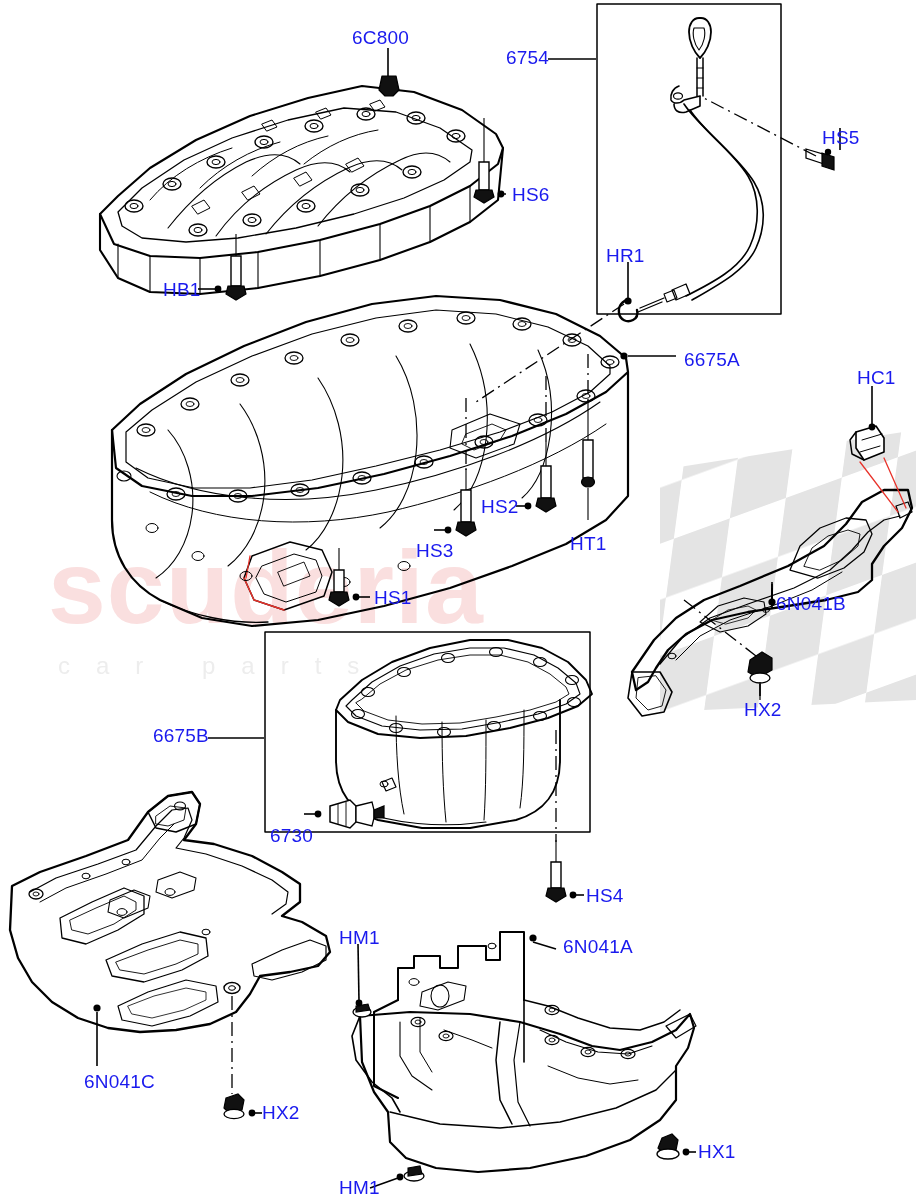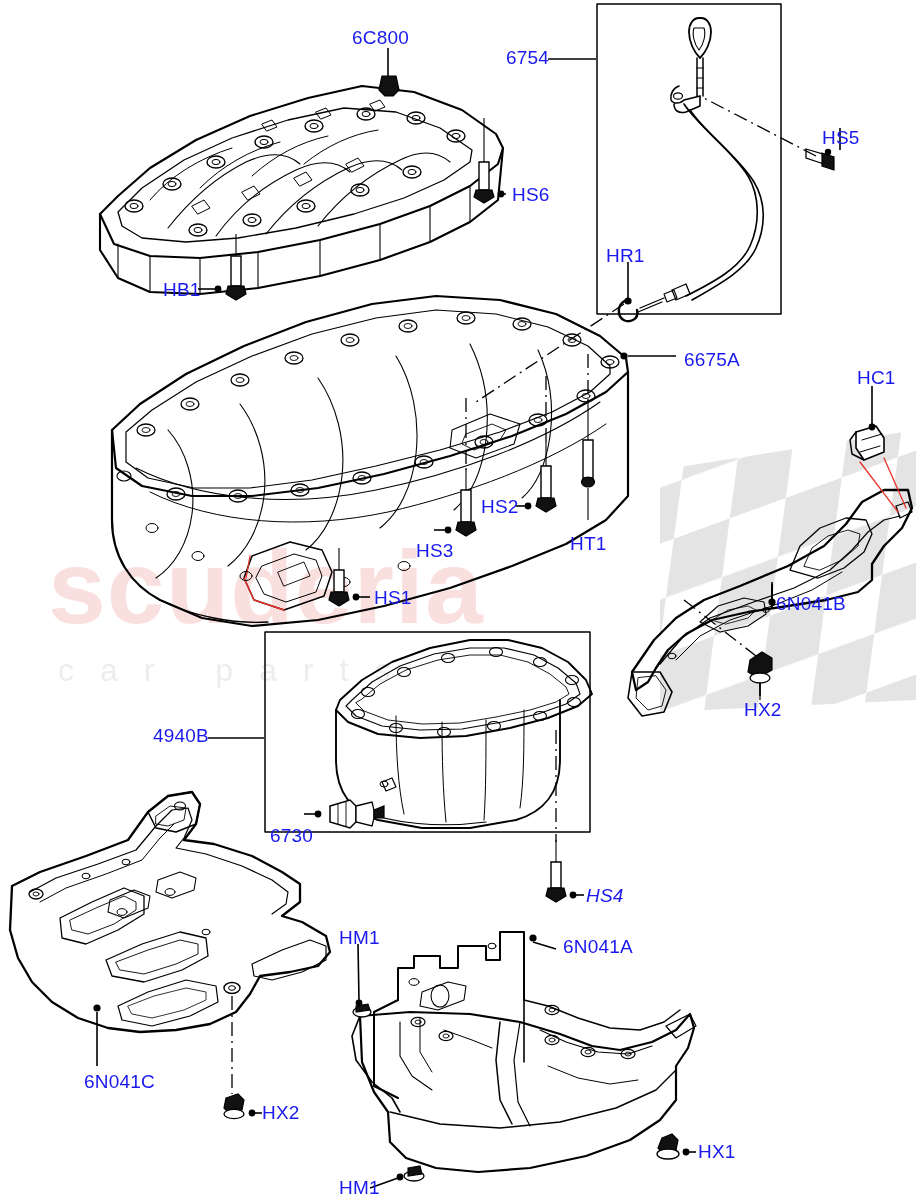--- a/index.html
+++ b/index.html
@@ -27,21 +27,21 @@
     font-weight:bold;
     letter-spacing:1px;
     color:#fadfdf;
     white-space:nowrap;
     user-select:none;
   }
   .wm-carparts{
     position:absolute;
     left:58px;top:652px;
     font-family:"Liberation Sans", sans-serif;
-    font-size:32px;
+    font-size:24px;
     letter-spacing:26px;
     color:#ededed;
     white-space:nowrap;
     user-select:none;
   }
 </style>
 </head>
 <body>
 
 <div id="stage">
@@ -545,23 +545,23 @@
   <div class="lbl" style="left:163px;top:280px;">HB1</div>
   <div class="lbl" style="left:606px;top:246px;">HR1</div>
   <div class="lbl" style="left:684px;top:350px;text-align:center;">6675A</div>
   <div class="lbl" style="left:857px;top:368px;">HC1</div>
   <div class="lbl" style="left:396px;top:541px;margin-left:20px;">HS3</div>
   <div class="lbl" style="left:481px;top:497px;text-align:right;">HS2</div>
   <div class="lbl" style="left:570px;top:534px;">HT1</div>
   <div class="lbl" style="left:374px;top:588px;">HS1</div>
   <div class="lbl" style="left:776px;top:594px;">6N041B</div>
   <div class="lbl" style="left:744px;top:700px;">HX2</div>
-  <div class="lbl" style="left:153px;top:726px;">4940B</div>
+  <div class="lbl" style="left:153px;top:726px;">6675B</div>
   <div class="lbl" style="left:270px;top:806px;margin-top:20px;">6730</div>
-  <div class="lbl" style="left:586px;top:886px;font-style:italic;">HS4</div>
+  <div class="lbl" style="left:586px;top:886px;">HS4</div>
   <div class="lbl" style="left:339px;top:928px;">HM1</div>
   <div class="lbl" style="left:563px;top:937px;">6N041A</div>
   <div class="lbl" style="left:84px;top:1072px;">6N041C</div>
   <div class="lbl" style="left:262px;top:1103px;">HX2</div>
   <div class="lbl" style="left:698px;top:1142px;">HX1</div>
   <div class="lbl" style="left:339px;top:1178px;">HM1</div>
 
 </div>
 
 </body></html>

